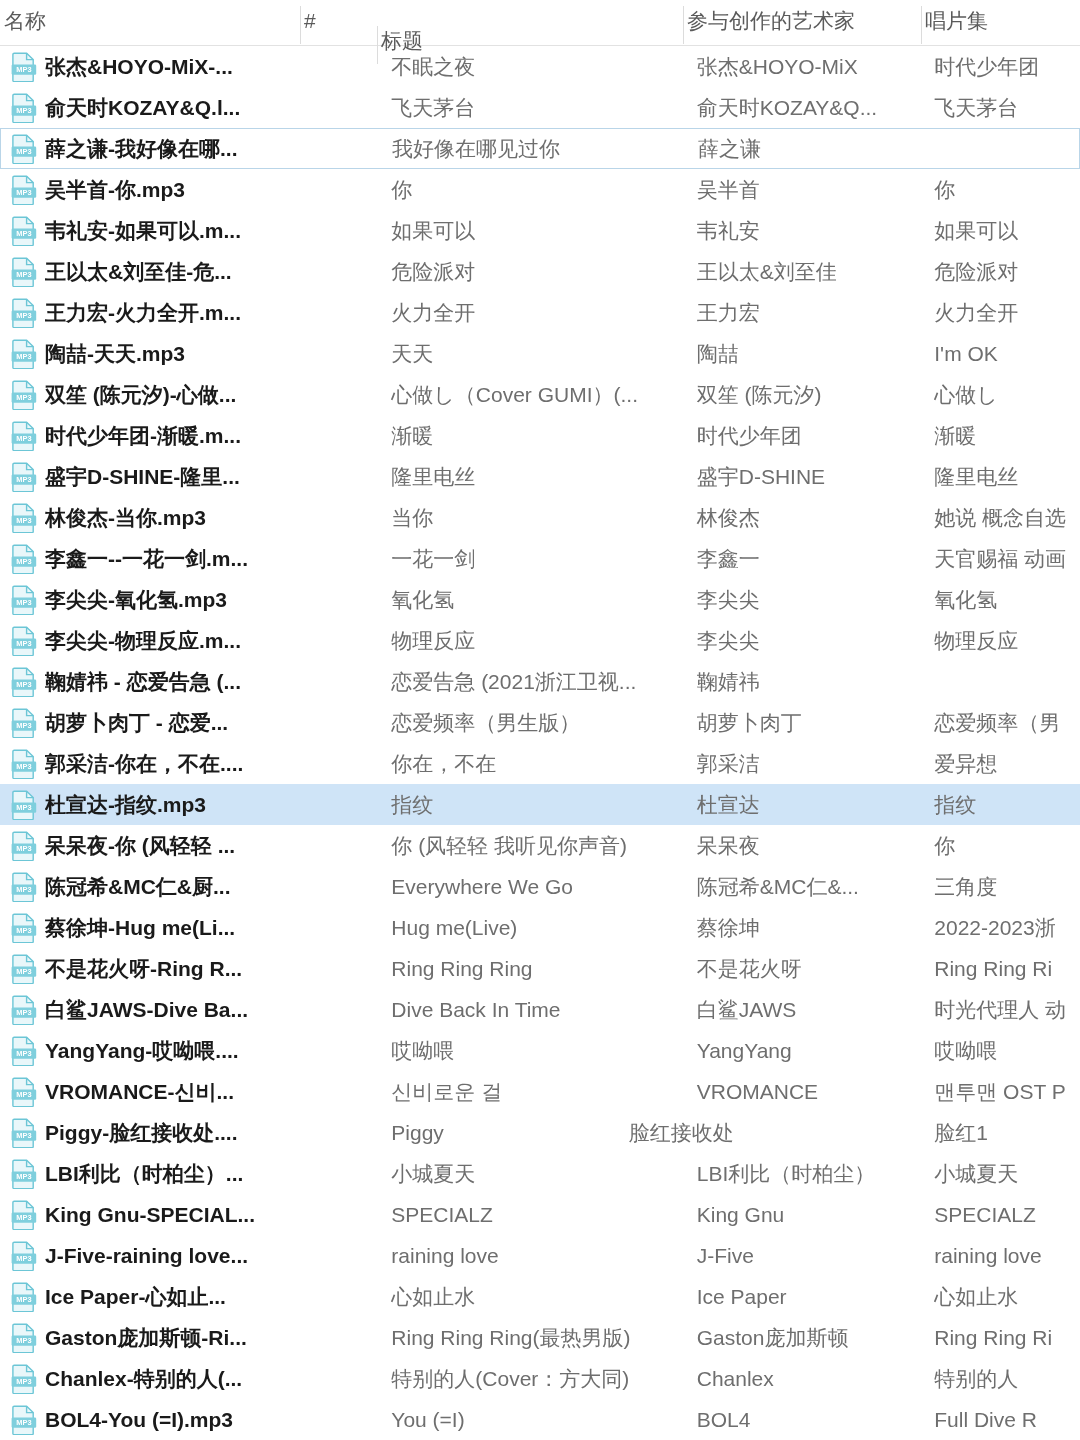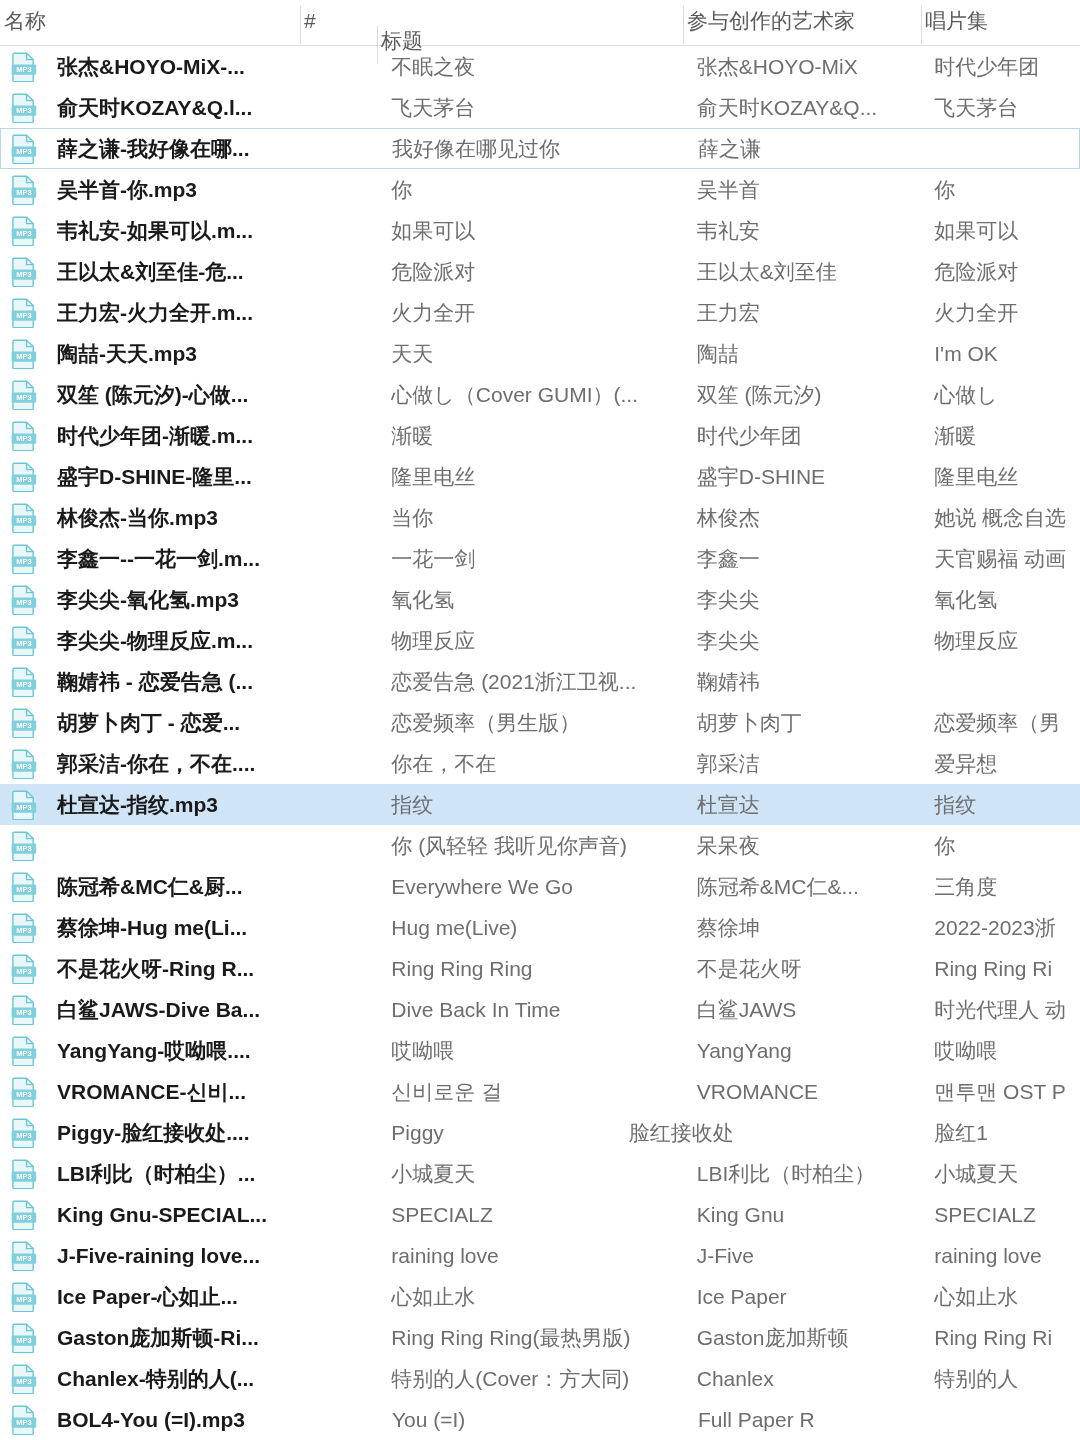--- a/index.html
+++ b/index.html
@@ -92,21 +92,21 @@
     height: 41px;
   }
 
   .cell.c-name {
     width: 300px;
     color: #1d1d1d;
     font-weight: 600;
     display: flex;
     align-items: center;
     padding-left: 10px;
-    gap: 20px;
+    gap: 8px;
   }
 
   .cell.c-num   { width: 77px; }
   .cell.c-title { width: 306px; }
   .cell.c-artist{ width: 238px; }
   .cell.c-album { width: 159px; overflow: visible; }
 
   .name-text {
     overflow: hidden;
     text-overflow: clip;
@@ -478,20 +478,21 @@
       <div class="row">
         <div class="cell c-name">
           <span class="mp3-icon">
             <svg viewBox="0 0 26 30" xmlns="http://www.w3.org/2000/svg">
               <path d="M3.2 1.2 h12.4 l6.6 6.4 v20.8 a1.3 1.3 0 0 1 -1.3 1.3 h-17.7 a1.3 1.3 0 0 1 -1.3 -1.3 v-25.9 a1.3 1.3 0 0 1 1.3 -1.3 z" fill="#e9f7fa" stroke="#6cc6d6" stroke-width="1.4"></path>
               <path d="M15.6 1.2 v6.4 h6.6" fill="none" stroke="#6cc6d6" stroke-width="1.4"></path>
               <rect x="0.6" y="12.4" width="24.6" height="10.4" rx="1.3" fill="#7fcfdd"></rect>
               <text x="12.9" y="20.1" font-family="Liberation Sans, sans-serif" font-size="7.4" font-weight="bold" fill="#ffffff" text-anchor="middle">MP3</text>
             </svg>
           </span>
+          <span class="name-text">呆呆夜-你 (风轻轻 ...</span>
         </div>
         <div class="cell c-num"></div>
         <div class="cell c-title">你 (风轻轻 我听见你声音)</div>
         <div class="cell c-artist">呆呆夜</div>
         <div class="cell c-album">你</div>
       </div>
       <div class="row">
         <div class="cell c-name">
           <span class="mp3-icon">
             <svg viewBox="0 0 26 30" xmlns="http://www.w3.org/2000/svg">
@@ -719,17 +720,18 @@
               <path d="M3.2 1.2 h12.4 l6.6 6.4 v20.8 a1.3 1.3 0 0 1 -1.3 1.3 h-17.7 a1.3 1.3 0 0 1 -1.3 -1.3 v-25.9 a1.3 1.3 0 0 1 1.3 -1.3 z" fill="#e9f7fa" stroke="#6cc6d6" stroke-width="1.4"></path>
               <path d="M15.6 1.2 v6.4 h6.6" fill="none" stroke="#6cc6d6" stroke-width="1.4"></path>
               <rect x="0.6" y="12.4" width="24.6" height="10.4" rx="1.3" fill="#7fcfdd"></rect>
               <text x="12.9" y="20.1" font-family="Liberation Sans, sans-serif" font-size="7.4" font-weight="bold" fill="#ffffff" text-anchor="middle">MP3</text>
             </svg>
           </span>
           <span class="name-text">BOL4-You (=I).mp3</span>
         </div>
         <div class="cell c-num"></div>
         <div class="cell c-title">You (=I)</div>
-        <div class="cell c-album">Full Paper R</div>
+        <div class="cell c-artist">BOL4</div>
+        <div class="cell c-album">Full Dive R</div>
       </div>
     </div>
 
 </div>
 
 </body></html>

